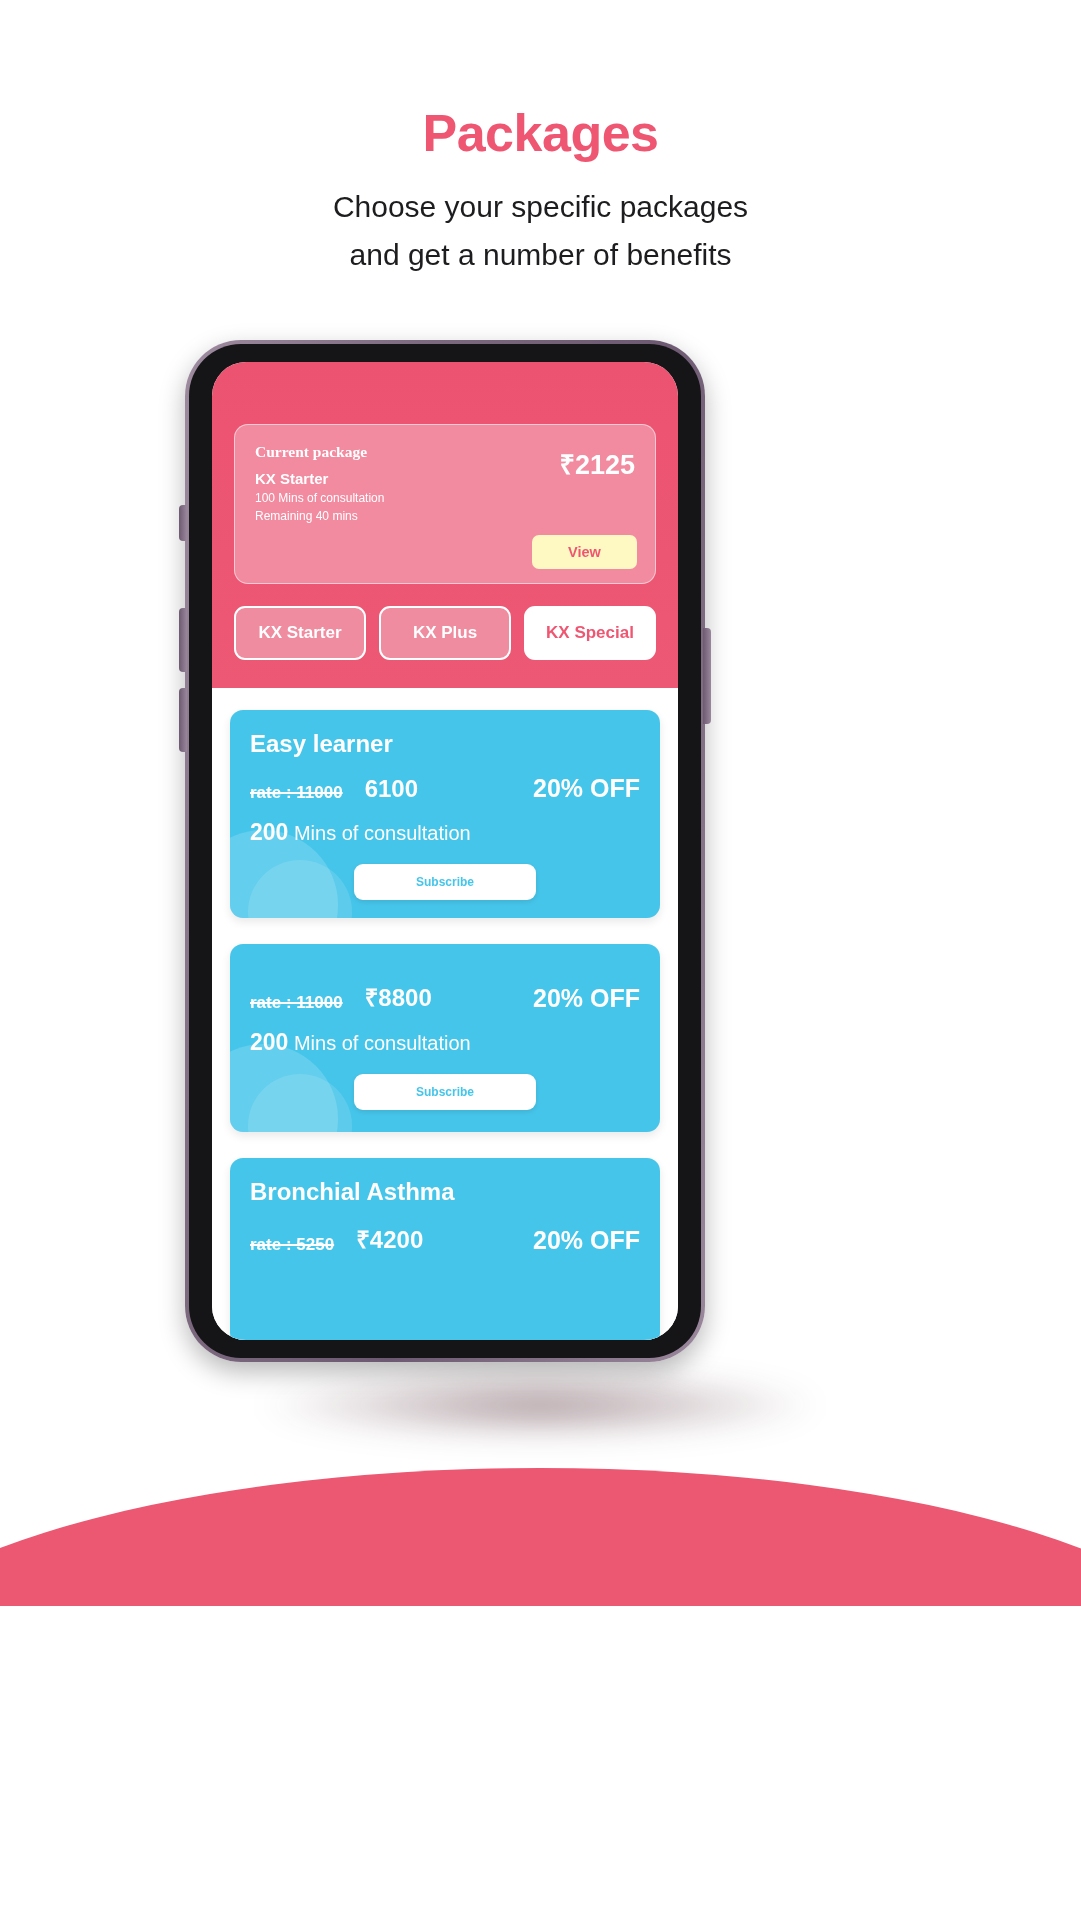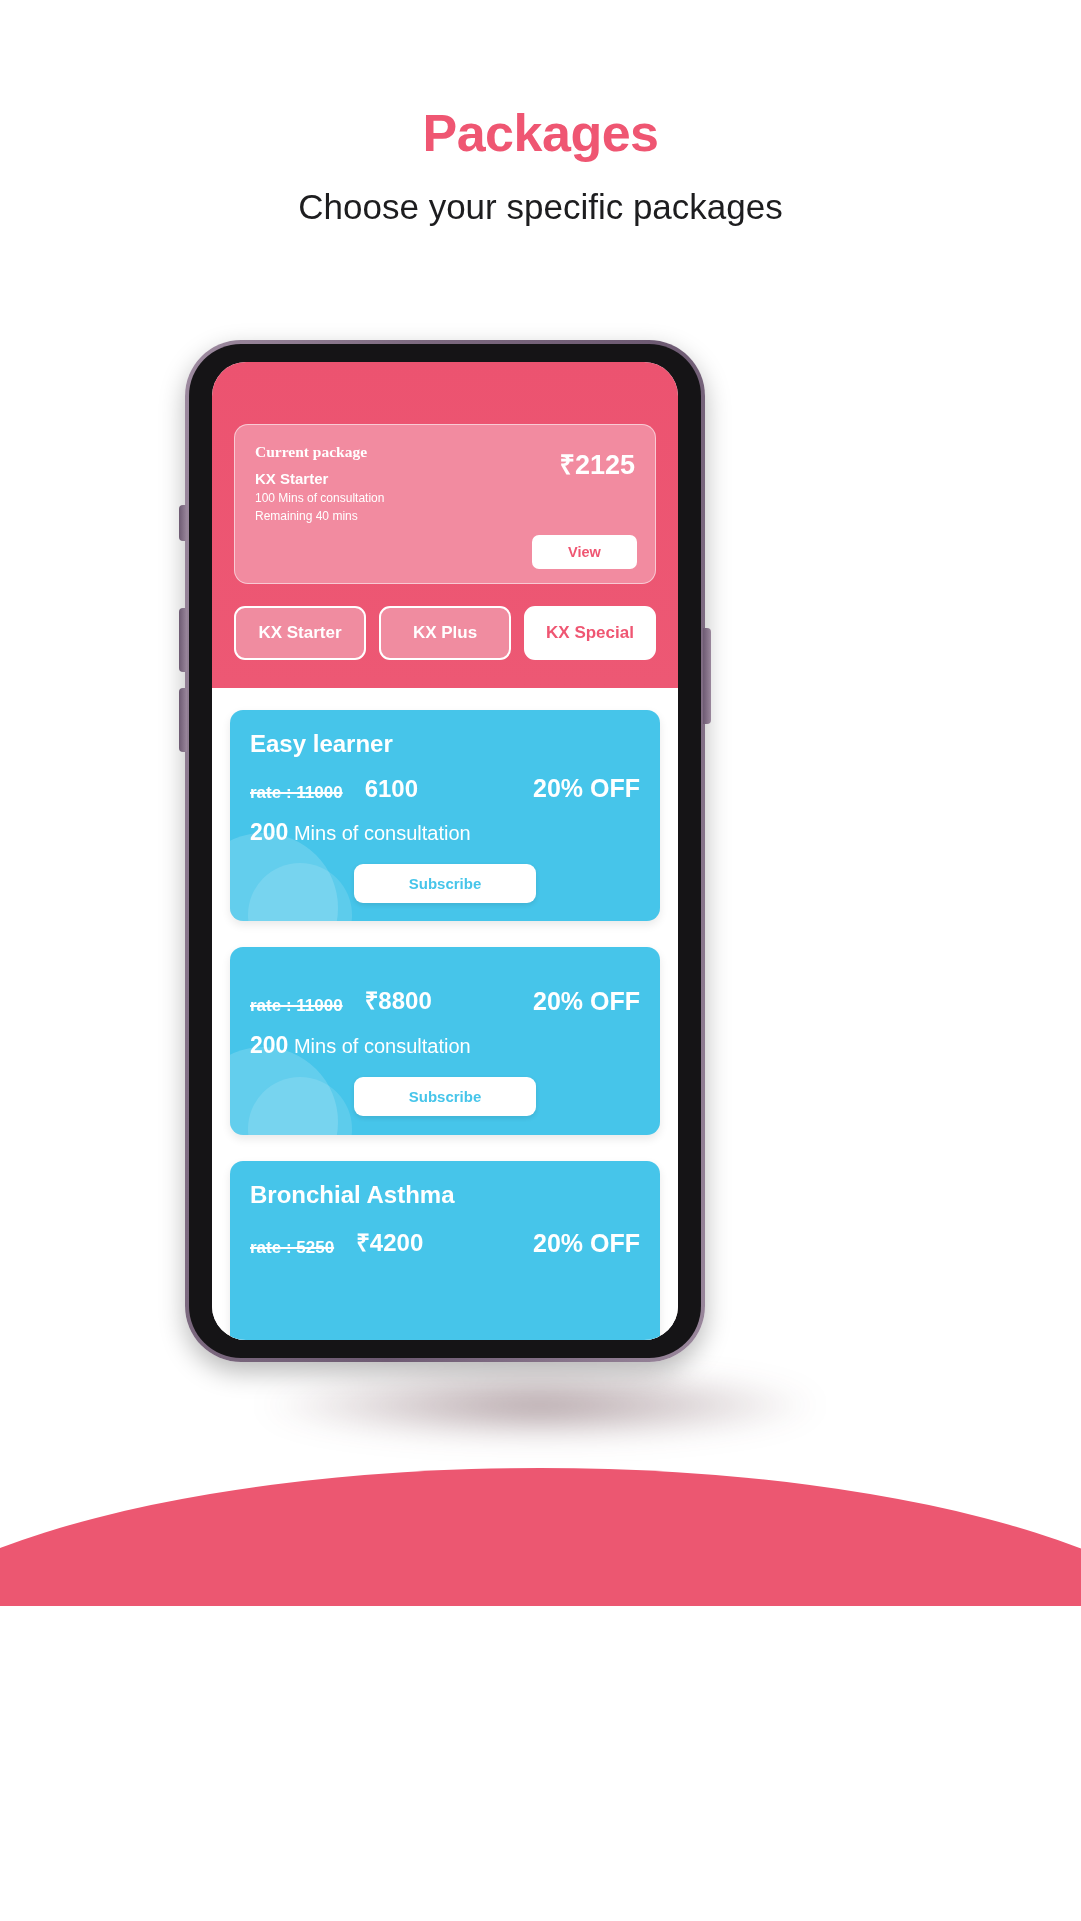--- a/index.html
+++ b/index.html
@@ -23,21 +23,21 @@
   
   .title {
     position: absolute; top: 103px; left: 0; width: 1081px;
     text-align: center;
     font-size: 52px; font-weight: 700; letter-spacing: -0.5px;
     color: #ef5672;
   }
   .subtitle {
     position: absolute; top: 183px; left: 0; width: 1081px;
     text-align: center;
-    font-size: 35px; font-weight: 400; line-height: 48px;
+    font-size: 30px; font-weight: 400; line-height: 48px;
     color: #1d1d1f;
   }
 
   
   .phone-shadow {
     position: absolute; left: 255px; top: 1370px;
     width: 570px; height: 70px;
     background: radial-gradient(ellipse at center, rgba(70,30,40,0.45) 0%, rgba(70,30,40,0.0) 70%);
     filter: blur(14px);
   }
@@ -95,21 +95,21 @@
     position: relative;
     min-height: 160px;
   }
   .cc-row { display: flex; justify-content: space-between; align-items: flex-start; }
   .cc-left .cc-label { color: #ffffff; font-size: 15.5px; font-weight: 700; font-family: Liberation Serif, serif; }
   .cc-left .cc-pkg { color: #ffffff; font-size: 15px; font-weight: 700; margin-top: 9px; }
   .cc-left .cc-line { color: #ffffff; font-size: 12px; font-weight: 400; margin-top: 4px; }
   .cc-price { color: #ffffff; font-size: 27px; font-weight: 700; white-space: nowrap; padding-top: 2px; }
   .view-btn {
     position: absolute; right: 18px; bottom: 14px;
-    background: #ffffff; color: #ef5672;
+    background: #fef9c3; color: #ef5672;
     font-size: 14.5px; font-weight: 700;
     padding: 9px 0; width: 105px; text-align: center;
     border-radius: 7px; border: none; cursor: pointer;
     font-family: "Liberation Sans", sans-serif;
   }
 
   
   .tabs { display: flex; gap: 13px; margin-top: 22px; padding-bottom: 4px; }
   .tab {
     flex: 1 1 0;
@@ -149,37 +149,38 @@
     text-decoration: line-through; text-decoration-thickness: 2px;
     white-space: nowrap;
   }
   .new-rate { color: #ffffff; font-size: 24px; font-weight: 700; margin-left: 22px; white-space: nowrap; }
   .discount { color: #ffffff; font-size: 25px; font-weight: 700; margin-left: auto; white-space: nowrap; }
   .pkg-mins { margin-top: 16px; color: #ffffff; font-size: 20px; font-weight: 400; position: relative; }
   .pkg-mins b { font-weight: 700; font-size: 23px; }
   .subscribe-wrap { display: flex; justify-content: center; margin-top: 18px; position: relative; }
   .subscribe-btn {
     background: #ffffff; color: #46c5ea;
-    font-size: 15px; font-weight: 700;
+    font-size: 12px; font-weight: 700;
     border: none; border-radius: 9px;
     width: 182px; padding: 11px 0; text-align: center; cursor: pointer;
     font-family: "Liberation Sans", sans-serif;
     box-shadow: 0 2px 5px rgba(0,0,0,0.10);
   }
 </style>
 </head>
 <body>
 
 <div class="page">
 
   <div class="pink-blob"></div>
 
   <div class="title">Packages</div>
   <div class="subtitle">
     <div>Choose your specific packages</div>
+    <div>and get a number of benefits</div>
   </div>
 
   <div class="phone-shadow"></div>
 
   <div class="phone">
     <div class="phone-outer"></div>
     <div class="phone-band"></div>
     <div class="side-btn b1"></div>
     <div class="side-btn b2"></div>
     <div class="side-btn b3"></div>

